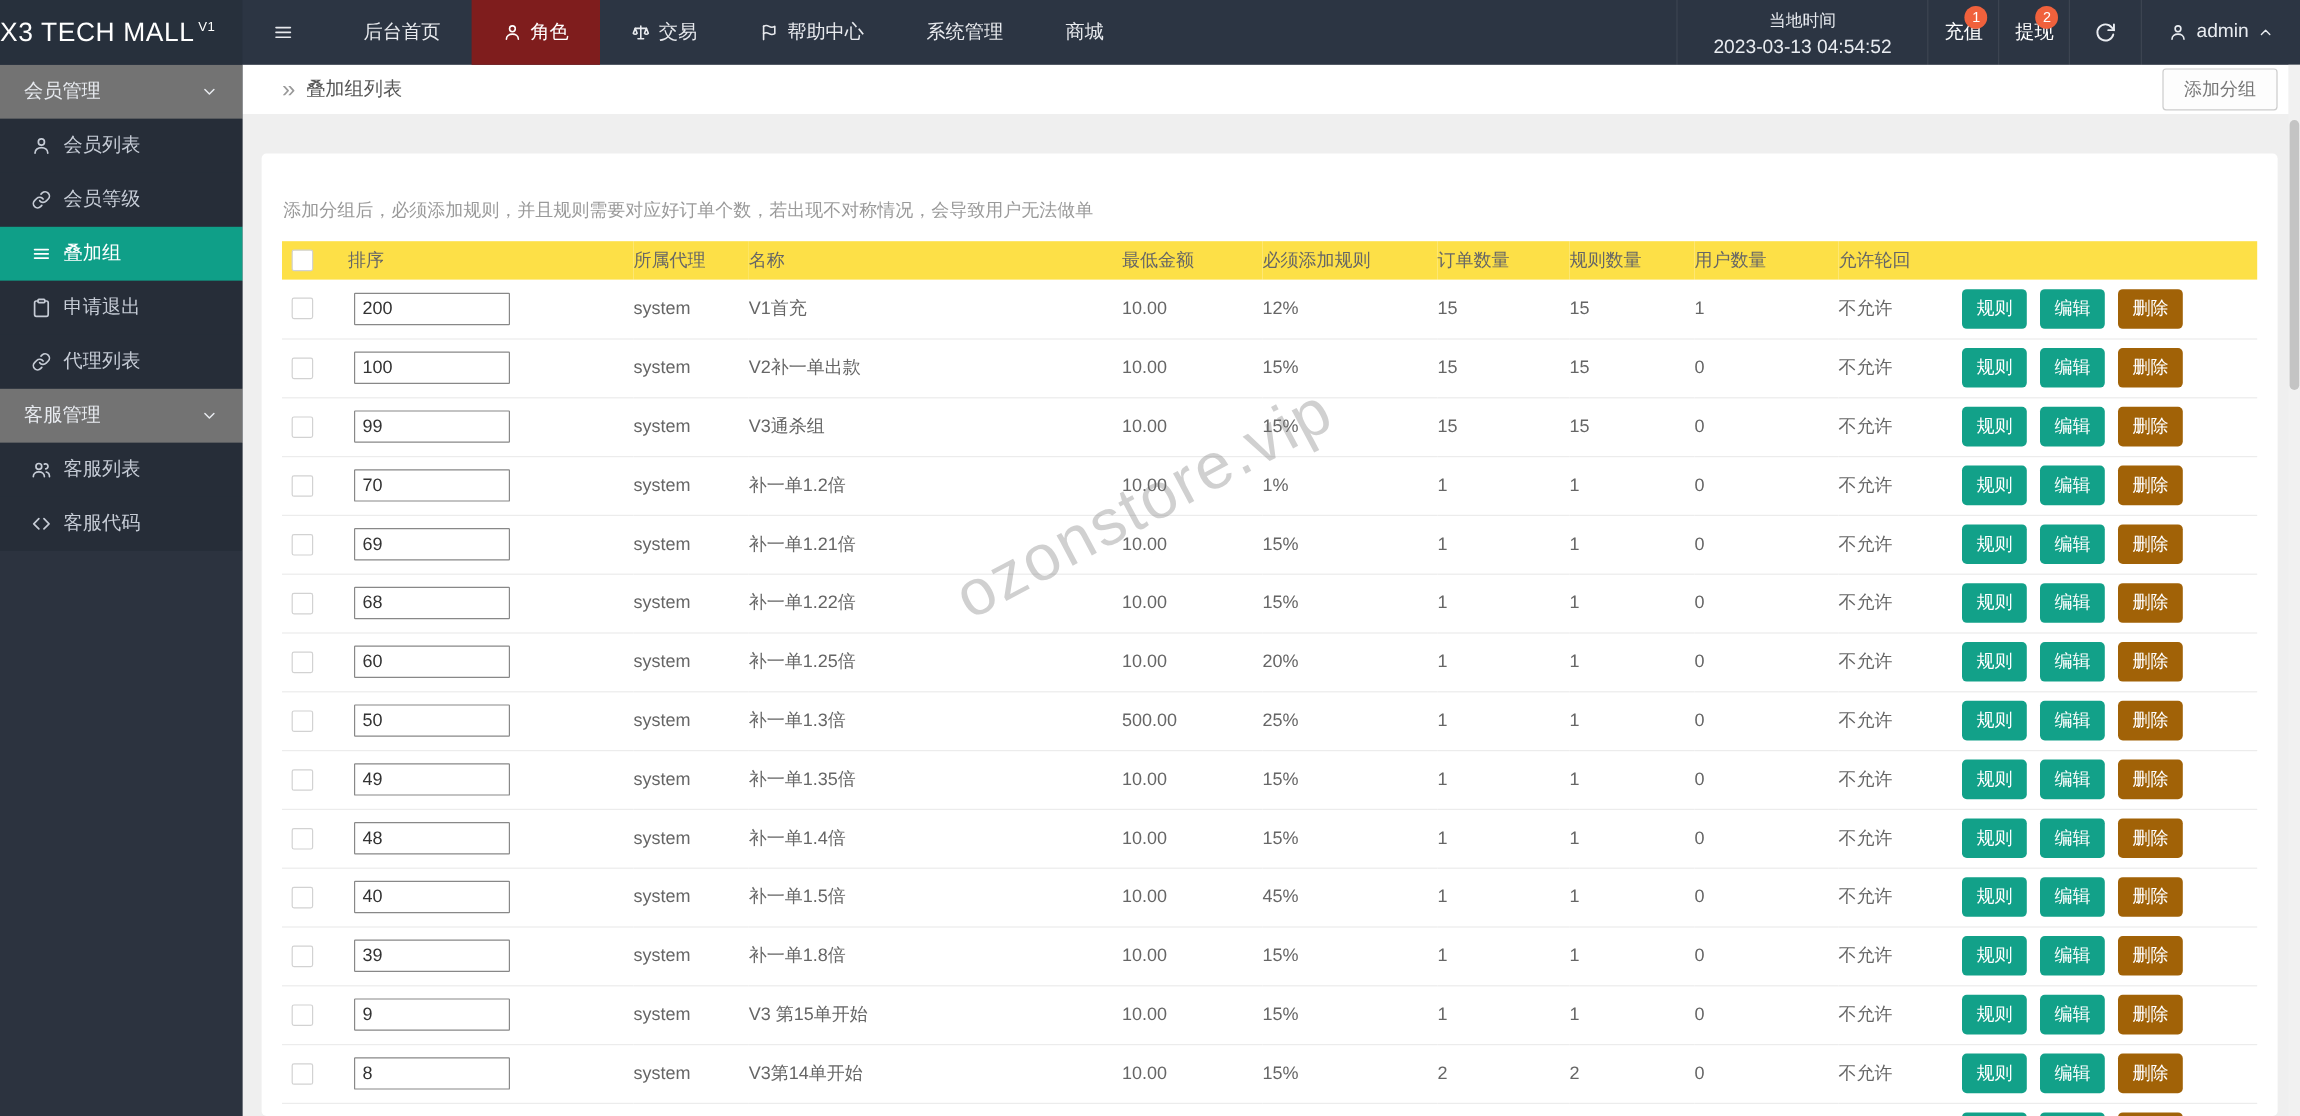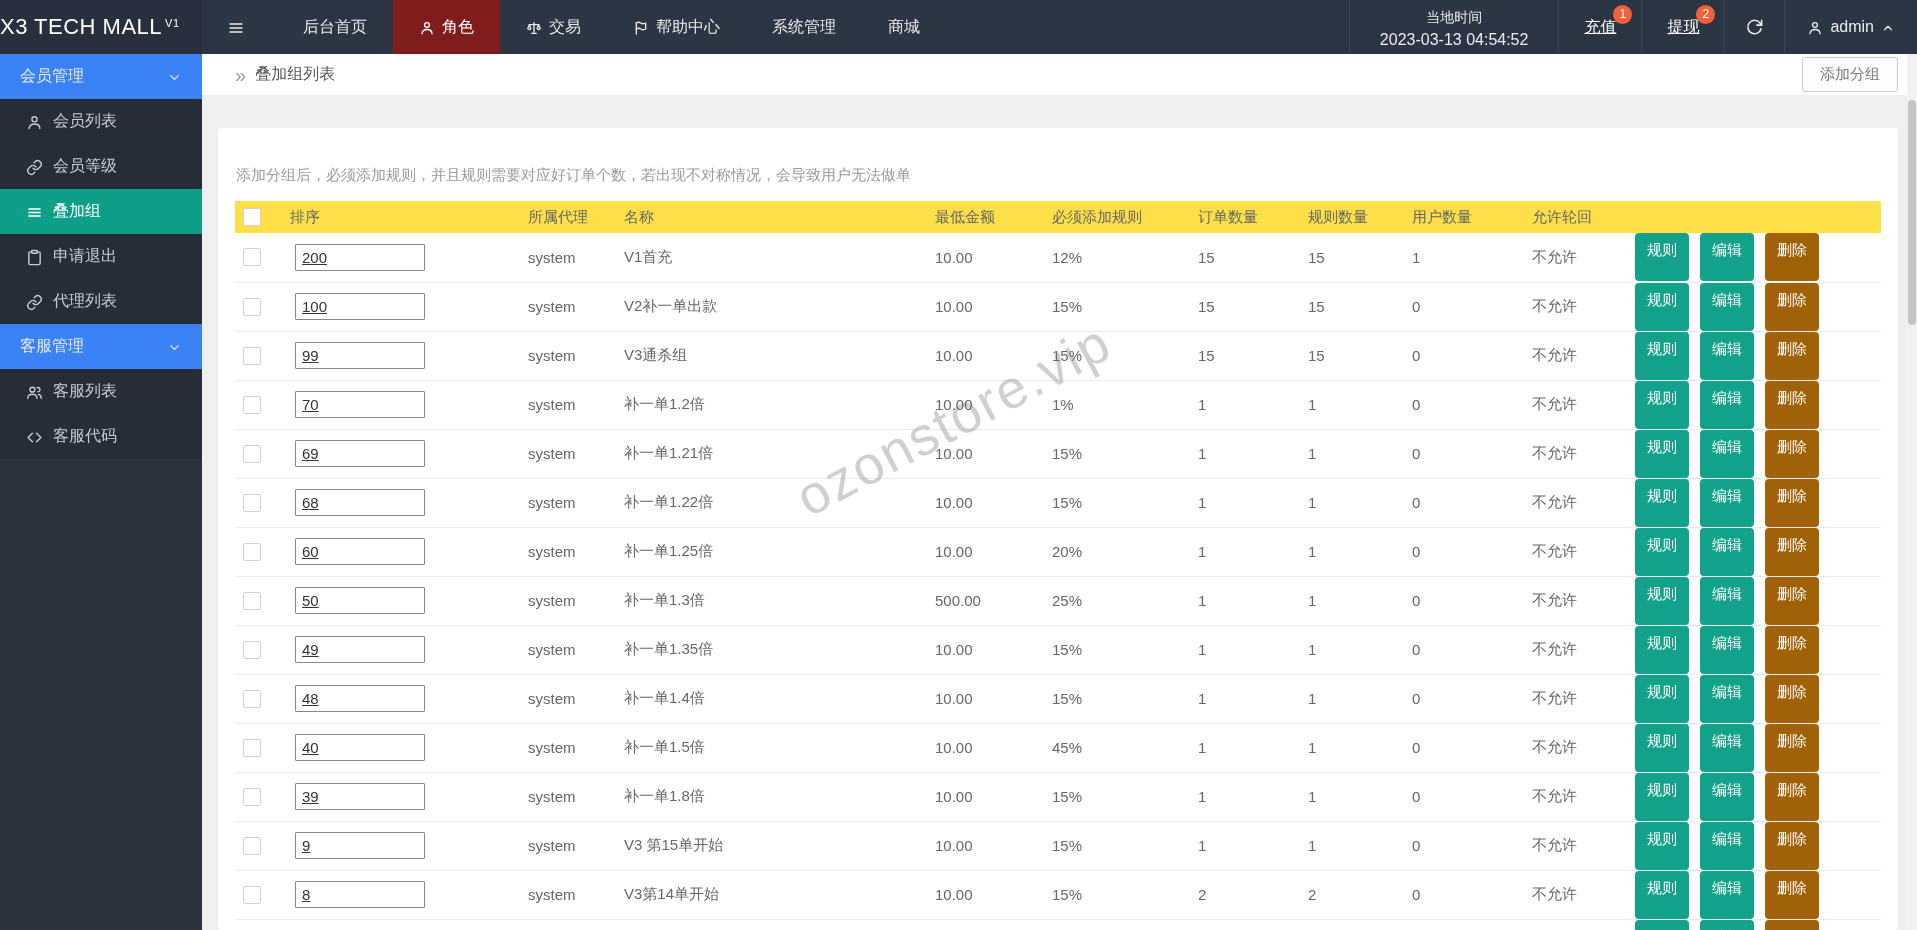--- a/index.html
+++ b/index.html
@@ -13,49 +13,49 @@
   .logo-box sup { font-size:11px; margin-left:3px; transform:translateY(-4px); }
   .topnav { display:flex; align-items:stretch; }
   .nav-item { display:flex; align-items:center; padding:0 26px; color:#e8eaee; font-size:16px; cursor:pointer; }
   .nav-item .ic { margin-right:7px; }
   .nav-item.active { background:#7f1d1d; color:#fff; }
   .top-right { margin-left:auto; display:flex; align-items:stretch; color:#e9ecf1; }
   .tsep { border-left:1px solid rgba(255,255,255,.08); }
   .time-box { padding:4px 30px 0; text-align:center; display:flex; flex-direction:column; justify-content:center; line-height:1.45; }
   .time-label { font-size:14px; }
   .time-value { font-size:16px; }
-  .top-action { position:relative; display:flex; align-items:center; padding:0 25px; font-size:16px; color:#fff; cursor:pointer;text-decoration:underline; }
+  .top-action { position:relative; display:flex; align-items:center; padding:0 13px; font-size:16px; color:#fff; cursor:pointer; }
   .badge { position:absolute; top:5px; right:9px; min-width:19px; height:19px; border-radius:50%; background:#f0613c; color:#fff; font-size:12px; line-height:19px; text-align:center; }
   .refresh-box { display:flex; align-items:center; padding:0 20px; cursor:pointer; }
   .user-box { display:flex; align-items:center; padding:0 22px; font-size:16px; cursor:pointer; gap:7px;justify-content:center; }
 
   
   .sidebar { position:absolute; left:0; top:54px; width:202px; height:876px; background:#2c333f; display:flex; flex-direction:column; z-index:20; }
-  .side-group { height:45px; background:#3b82f6; color:#e8ebf0; display:flex; align-items:center; padding:0 20px; font-size:16px; cursor:pointer; }
+  .side-group { height:45px; background:#737373; color:#e8ebf0; display:flex; align-items:center; padding:0 20px; font-size:16px; cursor:pointer; }
   .side-group .chev { margin-left:auto; }
   .side-item { height:45px; background:#262d38; color:#c6ccd6; display:flex; align-items:center; padding:0 10px 0 26px; font-size:16px; cursor:pointer; }
   .side-item .ic { margin-right:10px; flex:0 0 auto; }
   .side-item.active { background:#0f9f88; color:#fff; }
   .side-fill { flex:1; background:#2c333f; }
 
   
   .crumb-bar { position:absolute; left:202px; top:54px; width:1715px; height:41px; background:#fff; display:flex; align-items:center; padding:0 19px 0 33px; z-index:10; }
   .crumb-caret { color:#999; font-size:20px; margin-right:9px; line-height:1; }
   .crumb-title { color:#555; font-size:16px; }
   .add-btn { margin-left:auto; background:#fdfdfd; border:1px solid #ccc; border-radius:3px; color:#777; font-size:15px; padding:7px 17px; cursor:pointer; }
 
   .card { position:absolute; left:218px; top:128px; width:1680px; height:802px; background:#fff; border-radius:4px; padding:32px 17px; overflow:hidden; }
   .hint { color:#9a9a9a; font-size:15px; margin:6px 0 16px 1px; }
 
   table.grid { width:1646px; table-layout:fixed; border-collapse:collapse; }
   .grid thead th { background:#fde047; height:32px; font-weight:normal; color:#666; font-size:15px; text-align:left; }
   .grid tbody td { height:49px; border-bottom:1px solid #ececec; color:#666; font-size:15px; }
   .cb { width:18px; height:18px; border:1px solid #d2d2d2; border-radius:2px; background:#fff; margin-left:8px; cursor:pointer; }
-  .sort-input { width:130px; height:27px; border:1px solid #888; border-radius:1px; font-size:15px; padding:0 6px; color:#333; margin-left:5px; font-family:inherit;text-decoration:underline; }
-  .btn { display:inline-block; height:48px; line-height:33px; padding:0 12px; border-radius:4px; color:#fff; font-size:15px; margin-right:11px; cursor:pointer; }
+  .sort-input { width:130px; height:27px; border:1px solid #888; border-radius:1px; font-size:15px; padding:0 6px; color:#333; margin-left:5px; font-family:inherit; }
+  .btn { display:inline-block; height:33px; line-height:33px; padding:0 12px; border-radius:4px; color:#fff; font-size:15px; margin-right:11px; cursor:pointer; }
   .btn.teal { background:#12a189; }
   .btn.orange { background:#a16207; }
 
   .watermark { position:absolute; left:800px; top:470px; transform:rotate(-28deg); transform-origin:left center; font-size:54px; color:rgba(110,110,110,.32); letter-spacing:2px; z-index:15; pointer-events:none; white-space:nowrap; }
 
   .vscroll { position:absolute; right:0; top:54px; width:10px; height:876px; background:#f1f1f1; z-index:40; }
   .vscroll .thumb { position:absolute; left:1px; top:46px; width:8px; height:225px; background:#c4c4c4; border-radius:4px; }
 </style>
 </head>
 <body>

